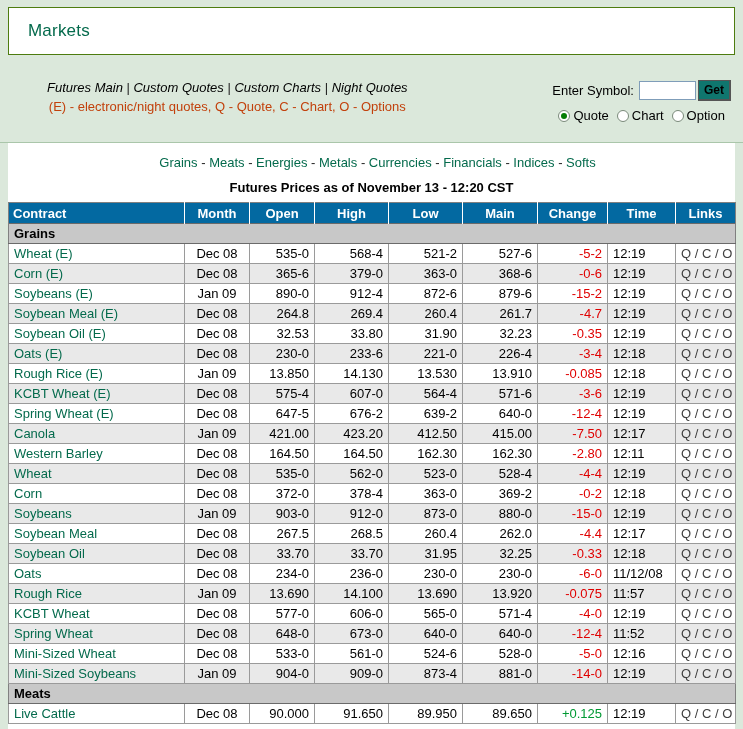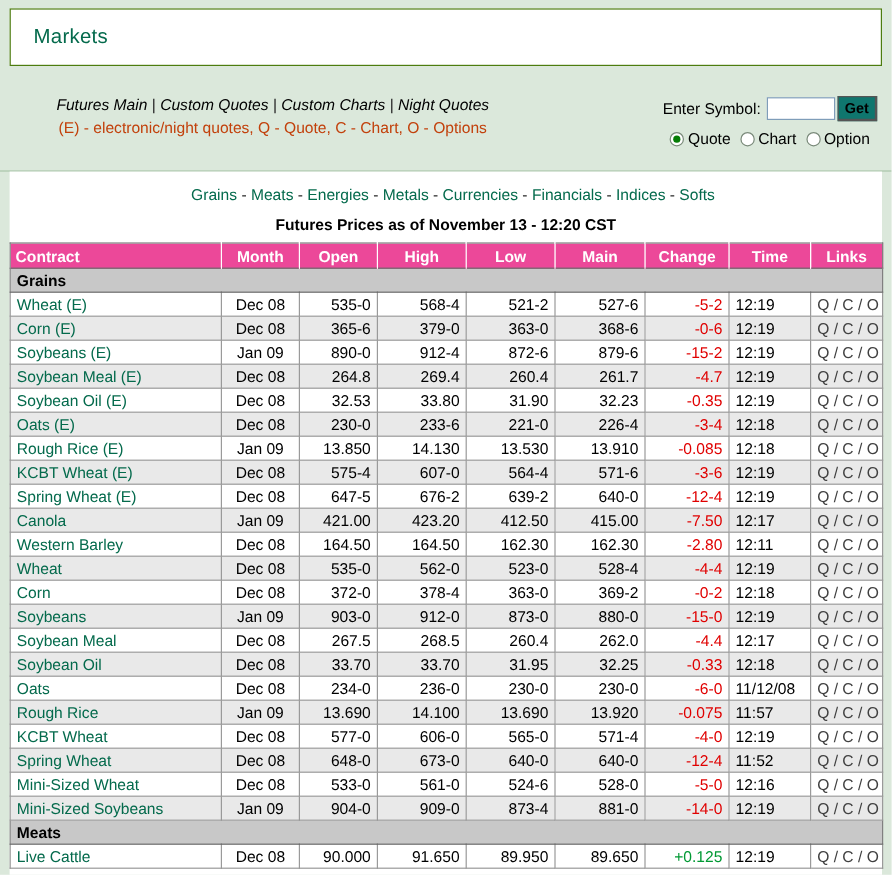--- a/index.html
+++ b/index.html
@@ -91,21 +91,21 @@
   .cat-link { color: #046a4c; cursor: pointer; }
   .cat-sep { color: #222; }
   .table-title { text-align: center; font-weight: bold; margin-bottom: 7px; }
   table.quotes {
     width: 727px;
     border-collapse: collapse;
     table-layout: fixed;
     border: 1px solid #808080;
   }
   table.quotes th {
-    background: #ec4899;
+    background: #0369a1;
     color: #fff;
     font-size: 13px;
     font-weight: bold;
     height: 21px;
     text-align: center;
     border-right: 1px solid #fff;
     padding: 0 4px;
     white-space: nowrap;
   }
   table.quotes th:first-child { text-align: left; }

